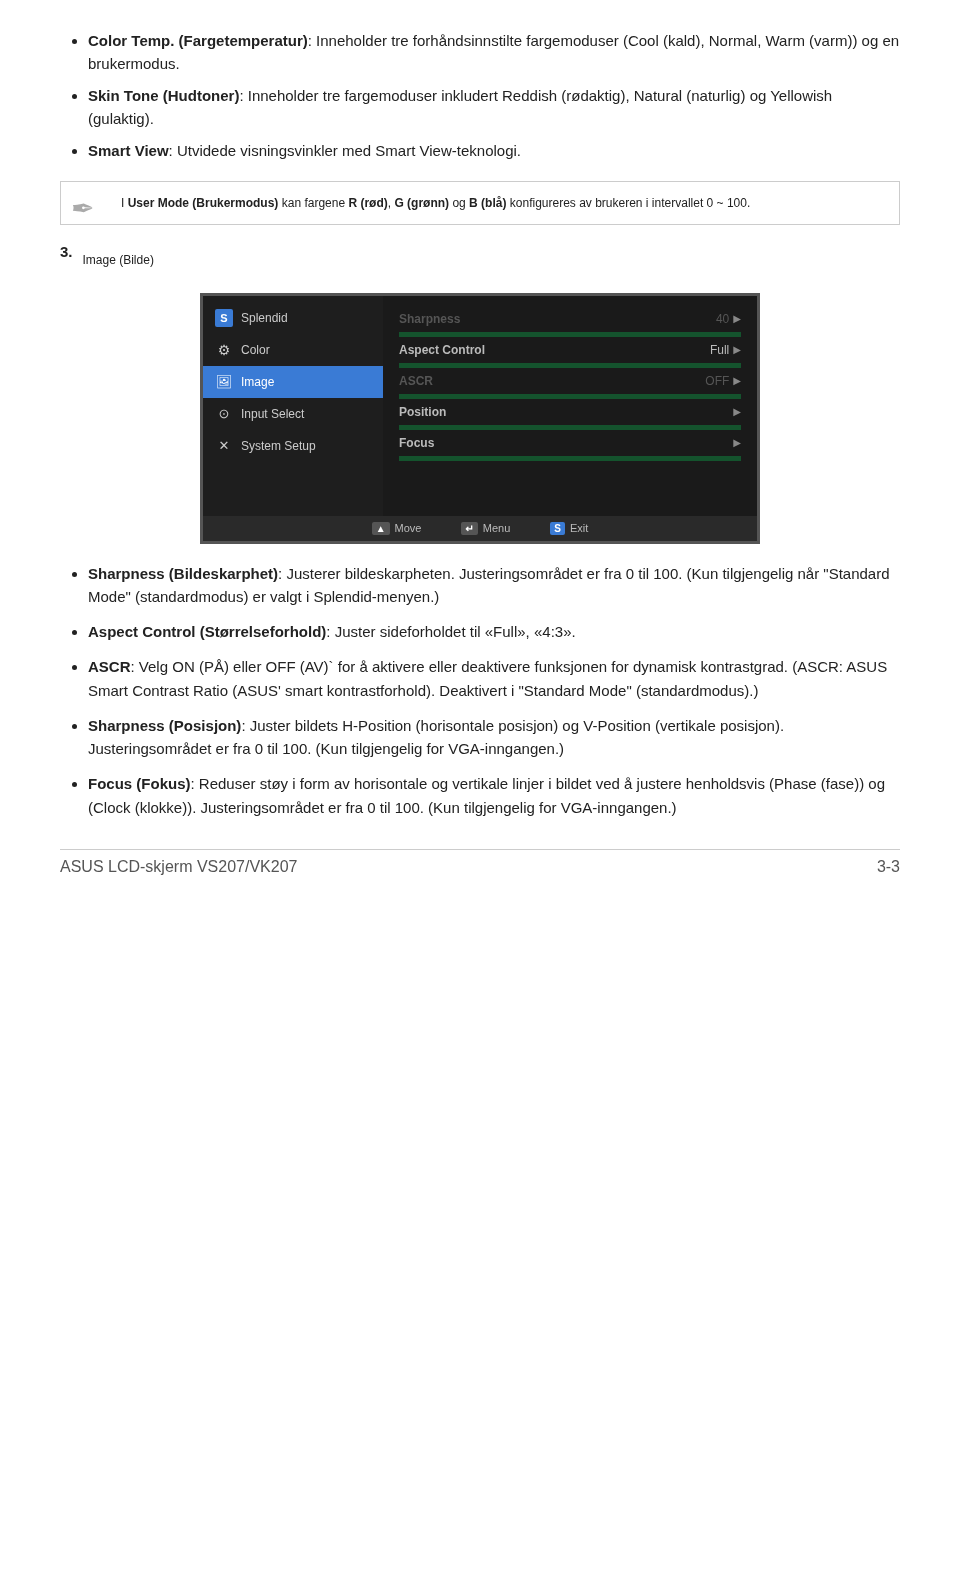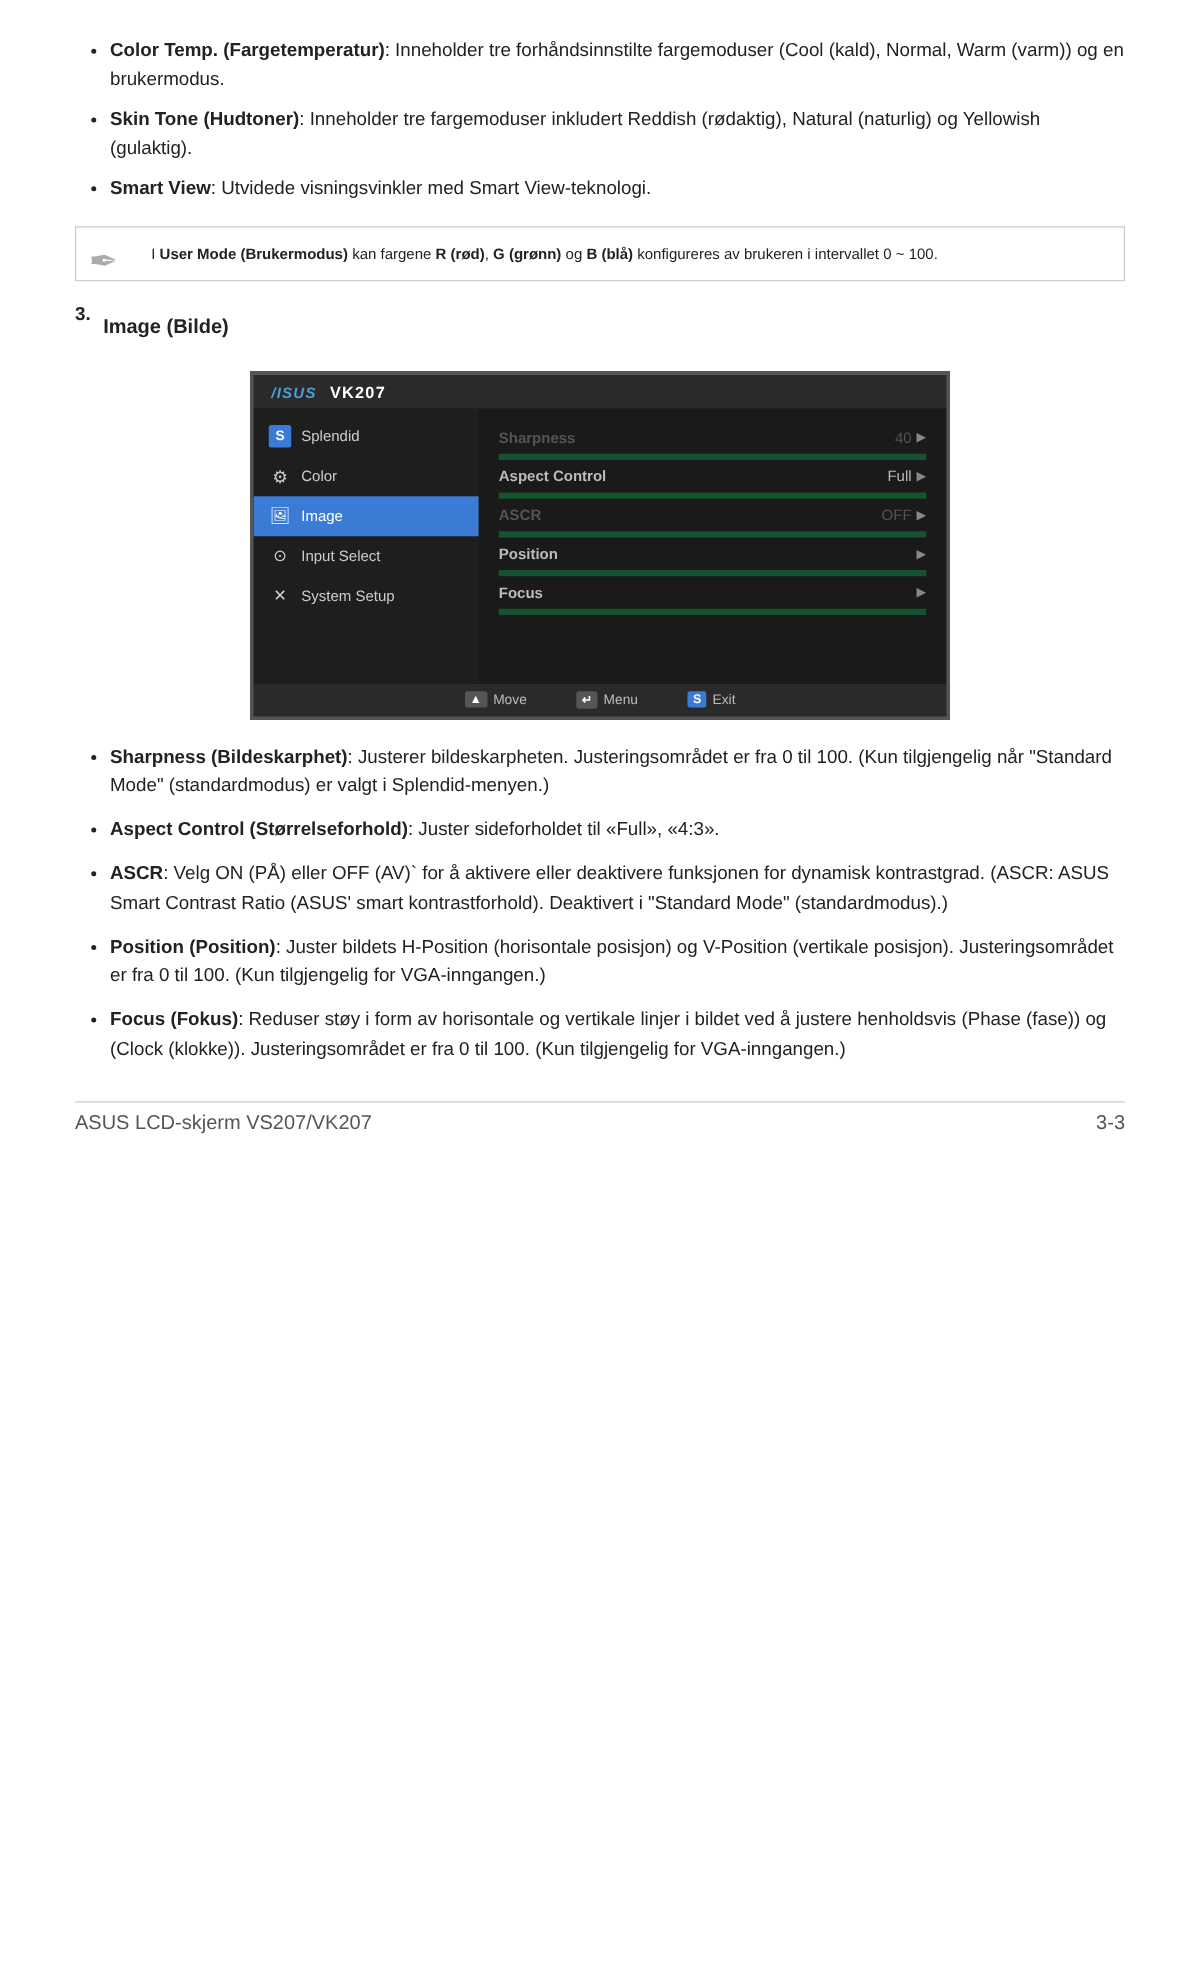--- a/index.html
+++ b/index.html
@@ -44,22 +44,22 @@
       font-size: 28px;
       color: #aaa;
     }
 
     .note-box p {
       line-height: 1.5;
       font-size: 12px;
     }
 
     .section-heading {
-      font-weight: bold;
-      font-size: 16px;
+      font-weight: normal;
+      font-size: 12px;
       margin-bottom: 8px;
       margin-top: 10px;
     }
 
     .section-number {
       font-weight: bold;
     }
 
     .section-intro {
       margin-bottom: 14px;
@@ -257,26 +257,20 @@
     <p>I <strong>User Mode (Brukermodus)</strong> kan fargene <strong>R (rød)</strong>, <strong>G (grønn)</strong> og <strong>B (blå)</strong> konfigureres av brukeren i intervallet 0 ~ 100.</p>
   </div>
 
   <div class="section-3-header">
     <span class="section-number">3.</span>
     <span class="section-heading">Image (Bilde)</span>
   </div>
 
   <div class="osd-screen">
 
-    <div class="osd-header">
-      <span class="osd-logo">
-        <span style="color:#4a9edd; font-style:italic; font-weight:900;">/<em>ISUS</em></span>
-        <span style="color:#fff; font-size:13px; margin-left:6px;">VK207</span>
-      </span>
-    </div>
 
     <div class="osd-body">
 
       <div class="osd-left">
         <div class="osd-menu-item">
           <span class="osd-menu-icon" style="background:#3a7bd5; color:#fff; border-radius:2px; font-weight:bold; font-size:11px;">S</span>
           <span>Splendid</span>
         </div>
         <div class="osd-menu-item">
           <span class="osd-menu-icon" style="font-size:14px;">⚙</span>
@@ -344,21 +338,21 @@
     <li>
       <strong>Sharpness (Bildeskarphet)</strong><span>: Justerer bildeskarpheten. Justeringsområdet er fra 0 til 100. (Kun tilgjengelig når "Standard Mode" (standardmodus) er valgt i Splendid-menyen.)</span>
     </li>
     <li>
       <strong>Aspect Control (Størrelseforhold)</strong><span>: Juster sideforholdet til «Full», «4:3».</span>
     </li>
     <li>
       <strong>ASCR</strong><span>: Velg ON (PÅ) eller OFF (AV)` for å aktivere eller deaktivere funksjonen for dynamisk kontrastgrad. (ASCR: ASUS Smart Contrast Ratio (ASUS' smart kontrastforhold). Deaktivert i "Standard Mode" (standardmodus).)</span>
     </li>
     <li>
-      <strong>Position (Position)</strong><span>: Juster bildets H-Position (horisontale posisjon) og V-Position (vertikale posisjon). Justeringsområdet er fra 0 til 100. (Kun tilgjengelig for VGA-inngangen.)</span>
+      <strong>Sharpness (Posisjon)</strong><span>: Juster bildets H-Position (horisontale posisjon) og V-Position (vertikale posisjon). Justeringsområdet er fra 0 til 100. (Kun tilgjengelig for VGA-inngangen.)</span>
     </li>
     <li>
       <strong>Focus (Fokus)</strong><span>: Reduser støy i form av horisontale og vertikale linjer i bildet ved å justere henholdsvis (Phase (fase)) og (Clock (klokke)). Justeringsområdet er fra 0 til 100. (Kun tilgjengelig for VGA-inngangen.)</span>
     </li>
   </ul>
 
   <div class="page-footer">
     <span>ASUS LCD-skjerm VS207/VK207</span>
     <span>3-3</span>
   </div>

